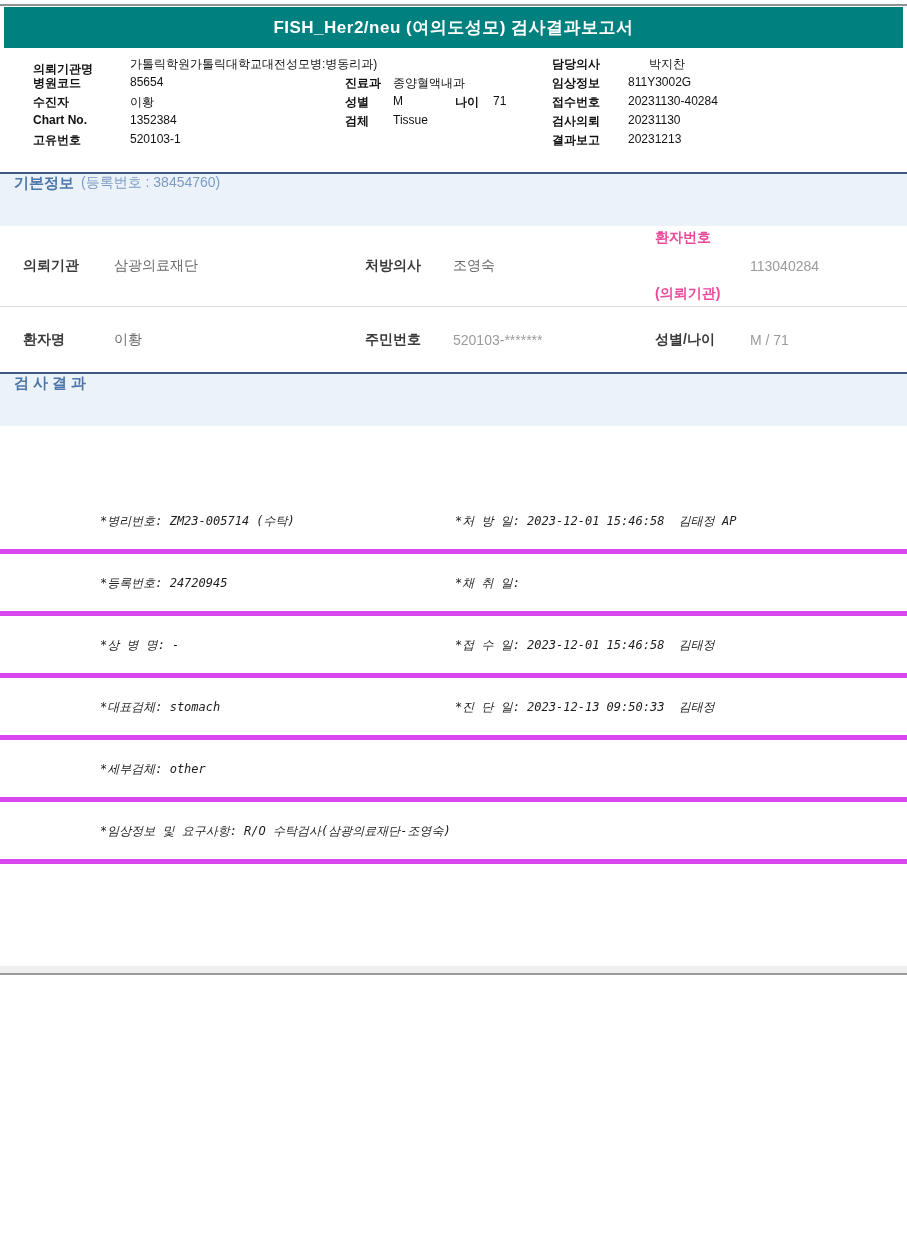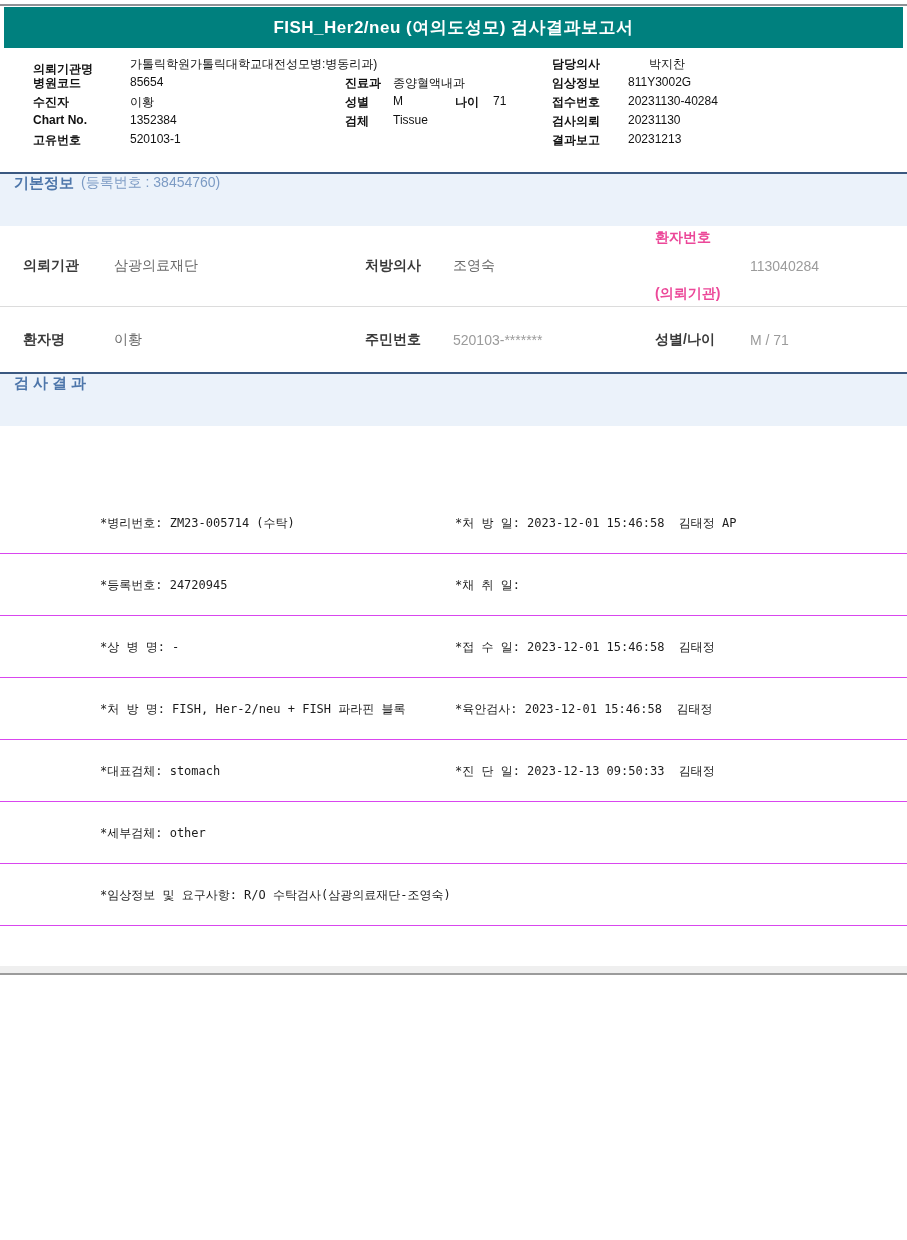--- a/index.html
+++ b/index.html
@@ -32,21 +32,21 @@
   .trow .muted { color:#9b9b9b; }
   .lblblk { font-weight:bold; color:#ec4899; font-size:14px; line-height:1.35; }
 
   .dept { position:absolute; top:426px; left:0; width:907px; height:66px;
           background:#f0f0f0; border-top:1px solid #d9d9d9;
           display:flex; align-items:center; padding-left:28px;
           font-size:14px; color:#222; }
 
   
   .rows { position:absolute; top:492px; left:0; width:907px; }
-  .drow { position:relative; width:907px; height:62px; border-bottom:1px solid #d946ef; }
+  .drow { position:relative; width:907px; height:62px; border-bottom:5px solid #d946ef;font-style:italic; }
   .drow .l, .drow .r { position:absolute; top:50%; transform:translateY(-50%);
           font-family:"DejaVu Sans Mono", monospace; font-size:12px; color:#1c1c1c; white-space:pre; }
   .drow .l { left:100px; }
   .drow .r { left:455px; }
 
   .footerbar { position:absolute; top:966px; left:0; width:907px; height:9px;
           background:#efefef; border-bottom:2px solid #9b9b9b; }
 </style>
 </head>
 <body>
@@ -135,24 +135,20 @@
     </div>
     <div class="drow">
       <span class="l">*등록번호: 24720945</span>
       <span class="r">*채 취 일:</span>
     </div>
     <div class="drow">
       <span class="l">*상 병 명: -</span>
       <span class="r">*접 수 일: 2023-12-01 15:46:58  김태정</span>
     </div>
     <div class="drow">
-      <span class="l">*처 방 명: FISH, Her-2/neu + FISH 파라핀 블록</span>
-      <span class="r">*육안검사: 2023-12-01 15:46:58  김태정</span>
-    </div>
-    <div class="drow">
       <span class="l">*대표검체: stomach</span>
       <span class="r">*진 단 일: 2023-12-13 09:50:33  김태정</span>
     </div>
     <div class="drow">
       <span class="l">*세부검체: other</span>
       <span class="r"></span>
     </div>
     <div class="drow">
       <span class="l">*임상정보 및 요구사항: R/O 수탁검사(삼광의료재단-조영숙)</span>
       <span class="r"></span>

